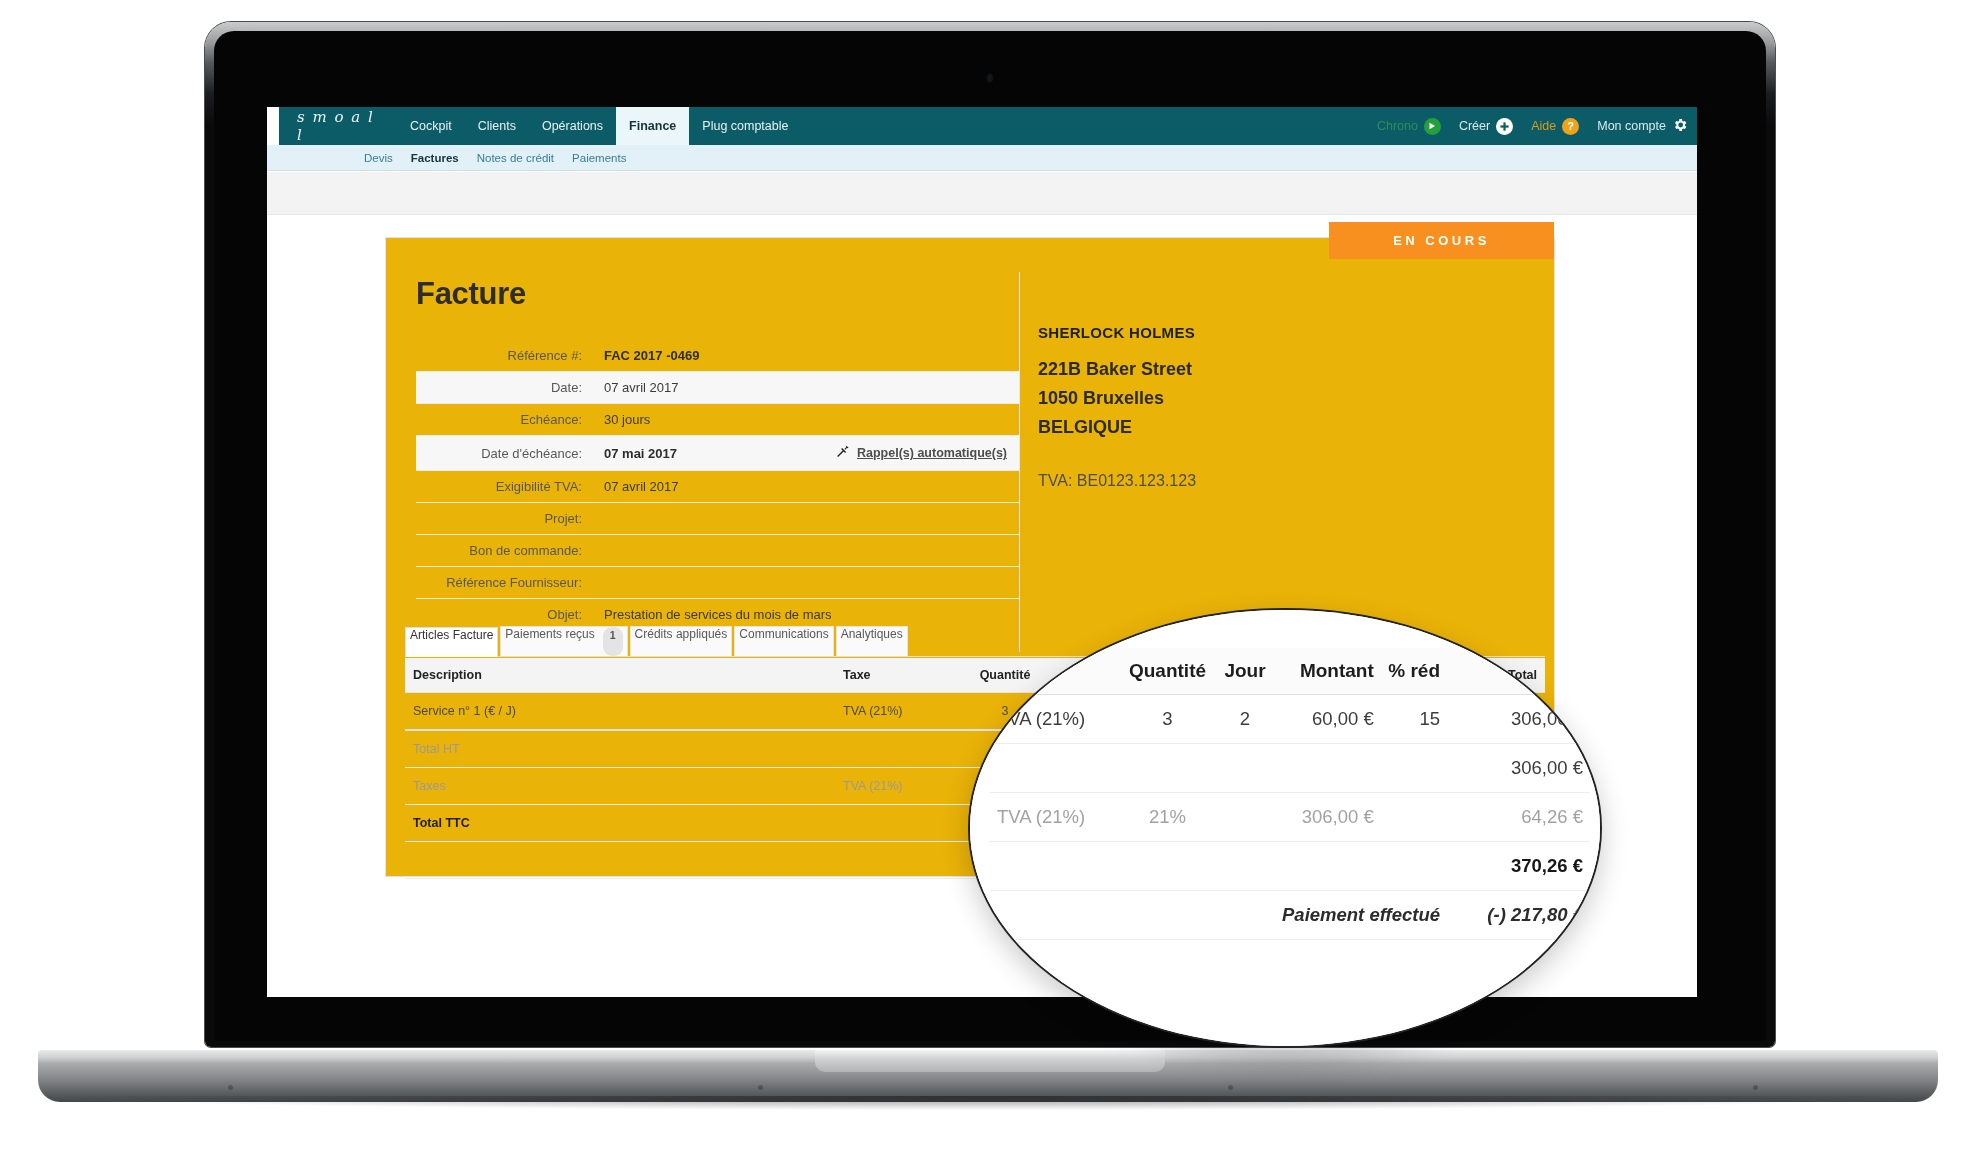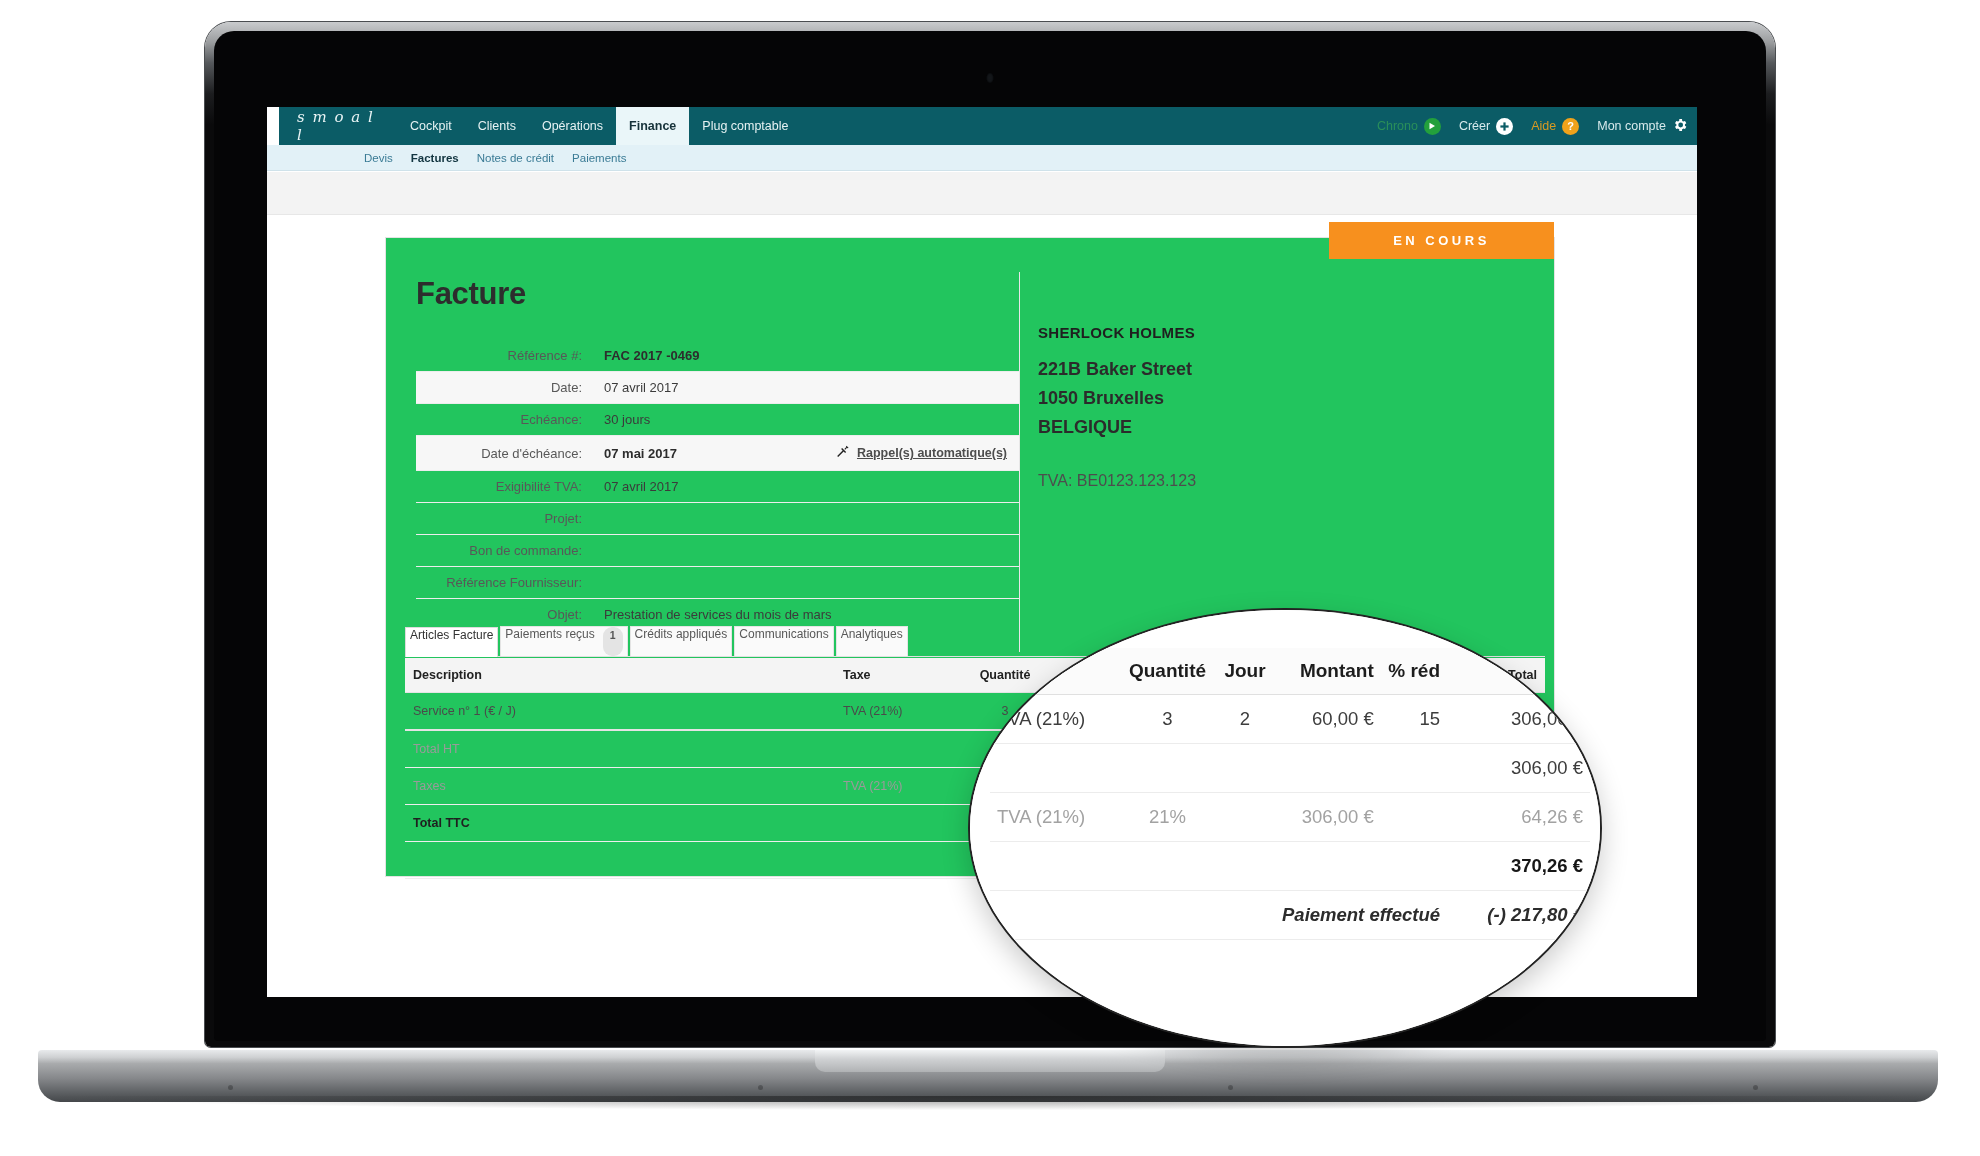--- a/index.html
+++ b/index.html
@@ -94,21 +94,21 @@
   .subnav-item.active { color: #123540; font-weight: bold; }
 
   .graystrip {
     position: absolute; left: 0; top: 65px; width: 1430px; height: 43px;
     background: #f3f3f3; border-bottom: 1px solid #e7e7e7;
   }
 
   
   .card {
     position: absolute; left: 118px; top: 130px; width: 1170px; min-height: 640px;
-    background: #22c55e; border: 1px solid #e3e3e3;
+    background: #eab308; border: 1px solid #e3e3e3;
   }
   .status-badge {
     position: absolute; right: 0; top: -16px; width: 225px; height: 37px;
     background: #f7901e; color: #ffffff; font-size: 13px; font-weight: bold;
     letter-spacing: 3.5px; display: flex; align-items: center; justify-content: center;
   }
   .card-cols { display: flex; }
   .col-left { width: 633px; padding: 38px 0 0 30px; }
   .col-right { flex: 1; padding: 52px 0 0 18px; border-left: 1px solid #e7e7e7; margin-top: 34px; min-height: 380px; }
 

